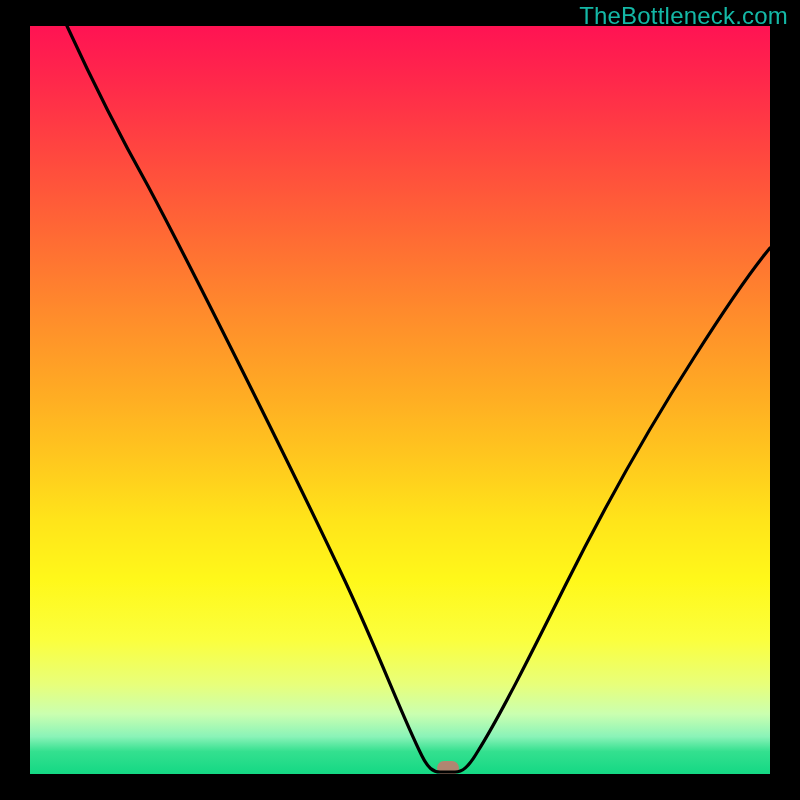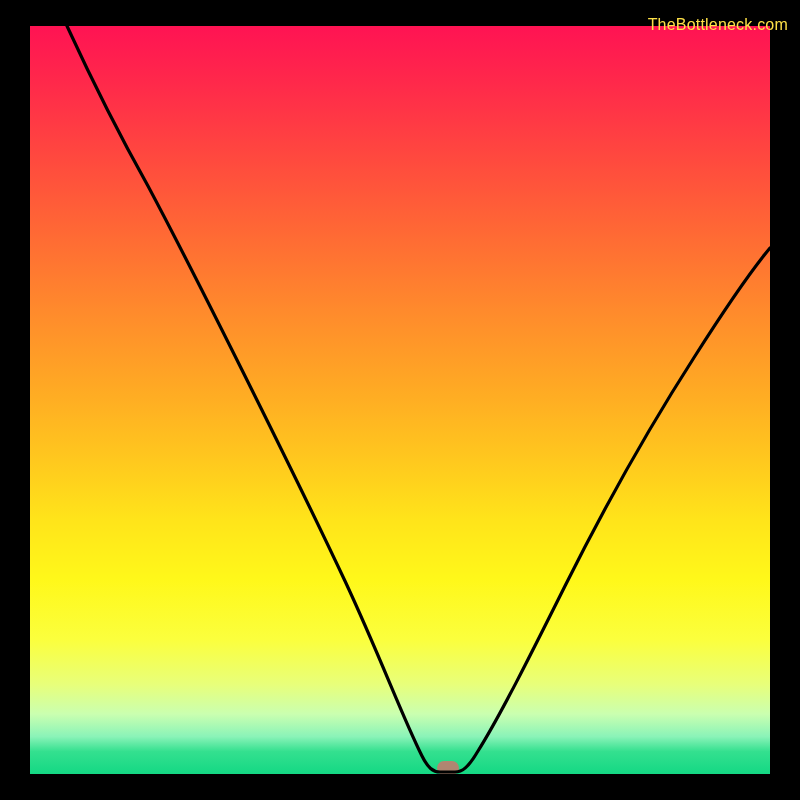--- a/index.html
+++ b/index.html
@@ -13,27 +13,26 @@
   }
   .stage {
     position: relative;
     width: 800px;
     height: 800px;
   }
   .watermark {
     position: absolute;
     top: 2px;
     right: 12px;
-    color: #fde047;
-    font-size: 16px;
+    color: #14b8a6;
+    font-size: 24px;
     font-weight: 500;
     letter-spacing: 0.2px;
     z-index: 5;
     user-select: none;
-    margin-top: 14px;
   }
   
   .plot {
     position: absolute;
     left: 30px;
     top: 26px;
     width: 740px;   
     height: 748px;  
     overflow: hidden;
   }

